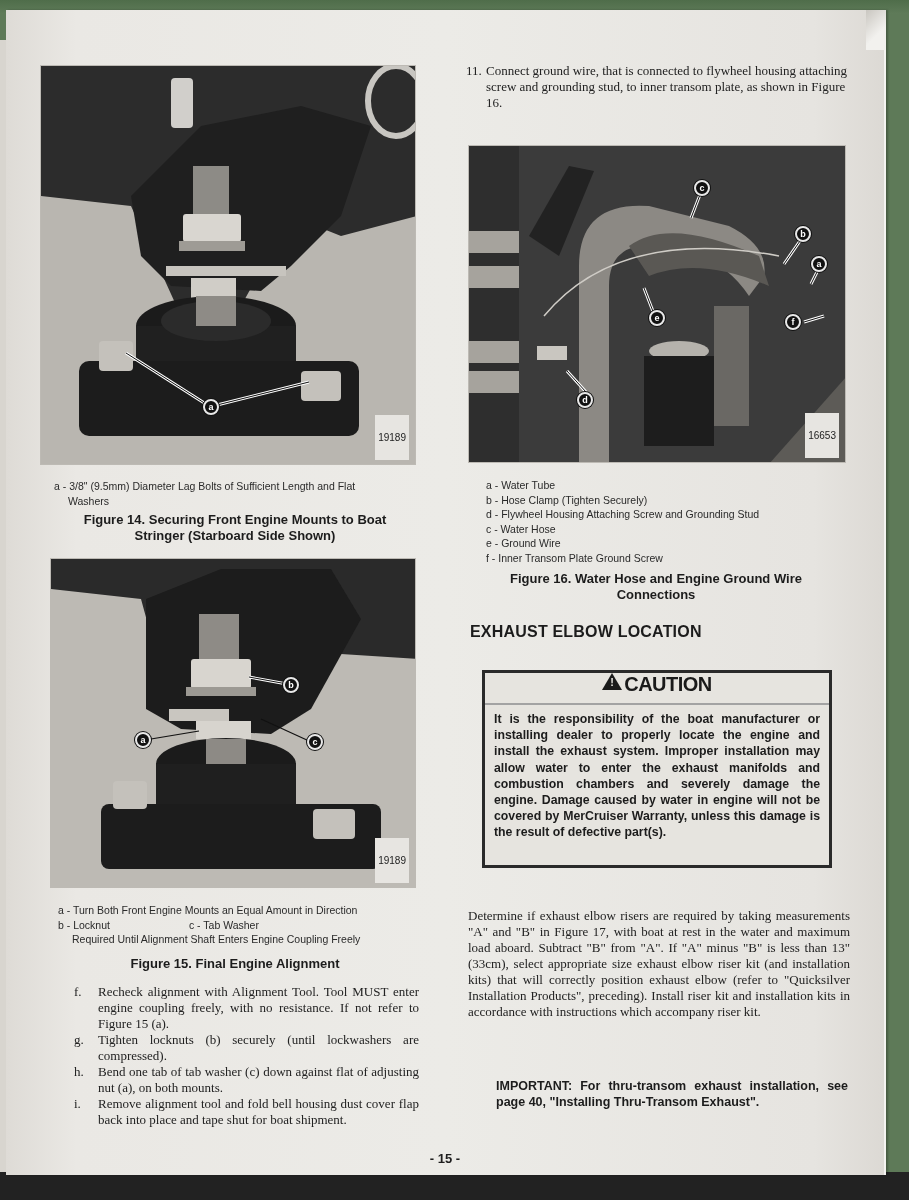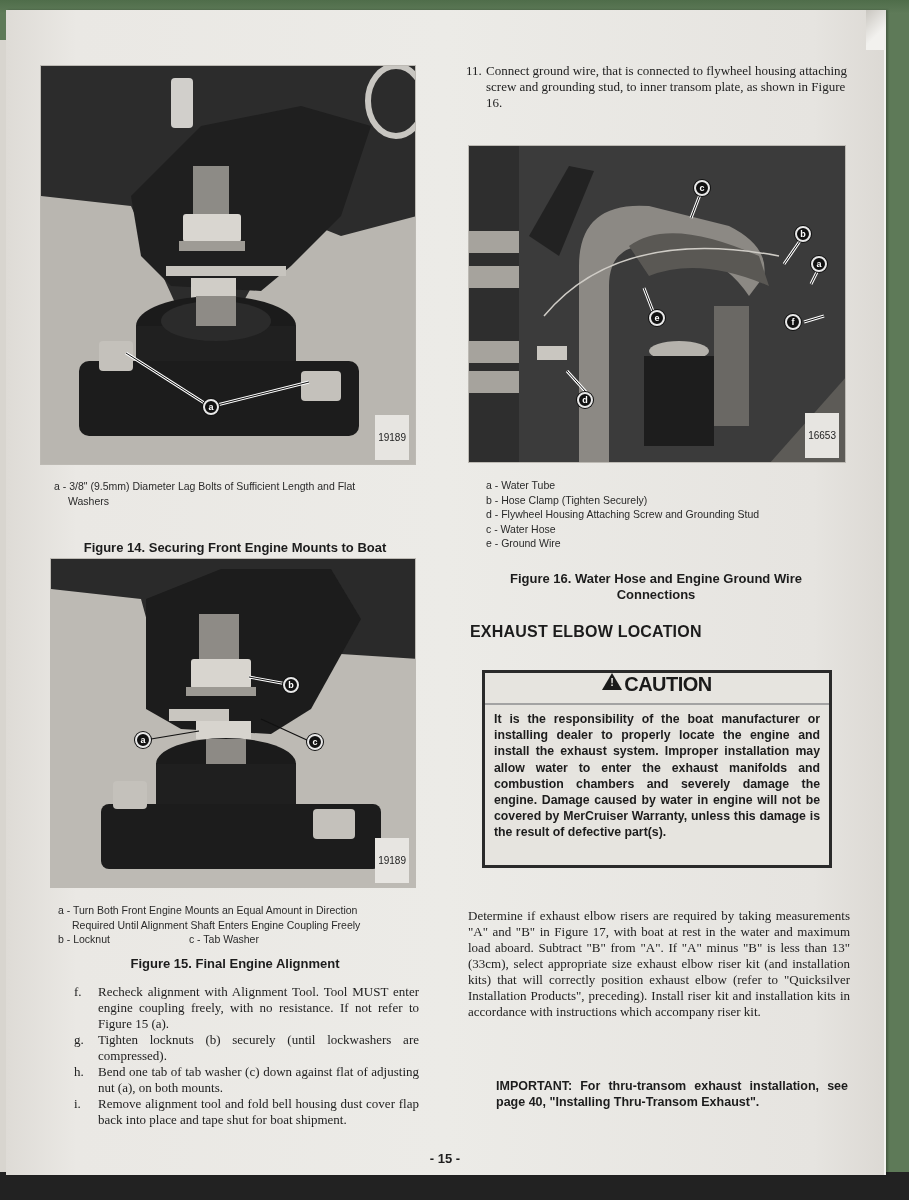--- a/index.html
+++ b/index.html
@@ -182,21 +182,21 @@
       <line x1="172" y1="340" x2="268" y2="316" stroke="#111" stroke-width="1"></line>
     </svg>
     <div class="callout" style="left:162px; top:333px;">a</div>
     <div class="fig-num">19189</div>
   </div>
 
   <div class="legend" style="left:48px; top:469px; width:370px;">
     <div class="row">a - 3/8" (9.5mm) Diameter Lag Bolts of Sufficient Length and Flat</div>
     <div class="row indent">Washers</div>
   </div>
-  <div class="fig-caption" style="left:42px; top:502px; width:374px;margin-top:28px;">
+  <div class="fig-caption" style="left:42px; top:502px; width:374px;">
     <div>Figure 14. Securing Front Engine Mounts to Boat</div>
     <div>Stringer (Starboard Side Shown)</div>
   </div>
 
   <div class="photo" style="left:44px; top:548px; width:366px; height:330px;">
     <svg width="366" height="330" viewBox="0 0 366 330">
       <rect width="366" height="330" fill="#bdbab4"></rect>
       <path d="M0 0 H366 V100 L290 95 L250 135 L210 160 L120 150 L90 40 L0 30 Z" fill="#2a2a2a"></path>
       <path d="M95 40 L170 10 L280 10 L310 60 L260 150 L220 175 L130 170 L95 150 Z" fill="#1c1c1c"></path>
       <rect x="148" y="55" width="40" height="50" fill="#8e8b86"></rect>
@@ -218,25 +218,25 @@
       <line x1="258" y1="182" x2="210" y2="160" stroke="#111" stroke-width="1.2"></line>
     </svg>
     <div class="callout" style="left:232px; top:118px;">b</div>
     <div class="callout" style="left:84px; top:173px;">a</div>
     <div class="callout" style="left:256px; top:175px;">c</div>
     <div class="fig-num">19189</div>
   </div>
 
   <div class="legend" style="left:52px; top:893px; width:370px;">
     <div class="row">a - Turn Both Front Engine Mounts an Equal Amount in Direction</div>
-    <div class="row indent">Required Until Alignment Shaft Enters Engine Coupling Freely</div>
     <div class="row">
       <span style="display:inline-block; width:128px;">b - Locknut</span>
       <span>c - Tab Washer</span>
     </div>
+    <div class="row indent">Required Until Alignment Shaft Enters Engine Coupling Freely</div>
   </div>
   <div class="fig-caption" style="left:42px; top:946px; width:374px;">Figure 15. Final Engine Alignment</div>
 
   <div class="serif-text steps" style="left:68px; top:974px; width:345px;">
     <div class="step">
       <span class="lbl">f.</span>
       <span class="txt">Recheck alignment with Alignment Tool. Tool MUST enter engine coupling freely, with no resistance. If not refer to Figure 15 (a).</span>
     </div>
     <div class="step">
       <span class="lbl">g.</span>
@@ -299,20 +299,21 @@
     <div class="callout" style="left:108px; top:246px;">d</div>
     <div class="fig-num">16653</div>
   </div>
 
   <div class="legend" style="left:480px; top:468px; width:360px;">
     <div class="row">a - Water Tube</div>
     <div class="row">b - Hose Clamp (Tighten Securely)</div>
     <div class="row">d - Flywheel Housing Attaching Screw and Grounding Stud</div>
     <div class="row">c - Water Hose</div>
     <div class="row">e - Ground Wire</div>
+    <div class="row">f - Inner Transom Plate Ground Screw</div>
   </div>
   <div class="fig-caption" style="left:470px; top:561px; width:360px;">
     <div>Figure 16. Water Hose and Engine Ground Wire</div>
     <div>Connections</div>
   </div>
 
   <div class="section-heading" style="left:464px; top:613px;">EXHAUST ELBOW LOCATION</div>
 
   <div class="caution-box" style="left:476px; top:660px;">
     <div class="caution-title">

